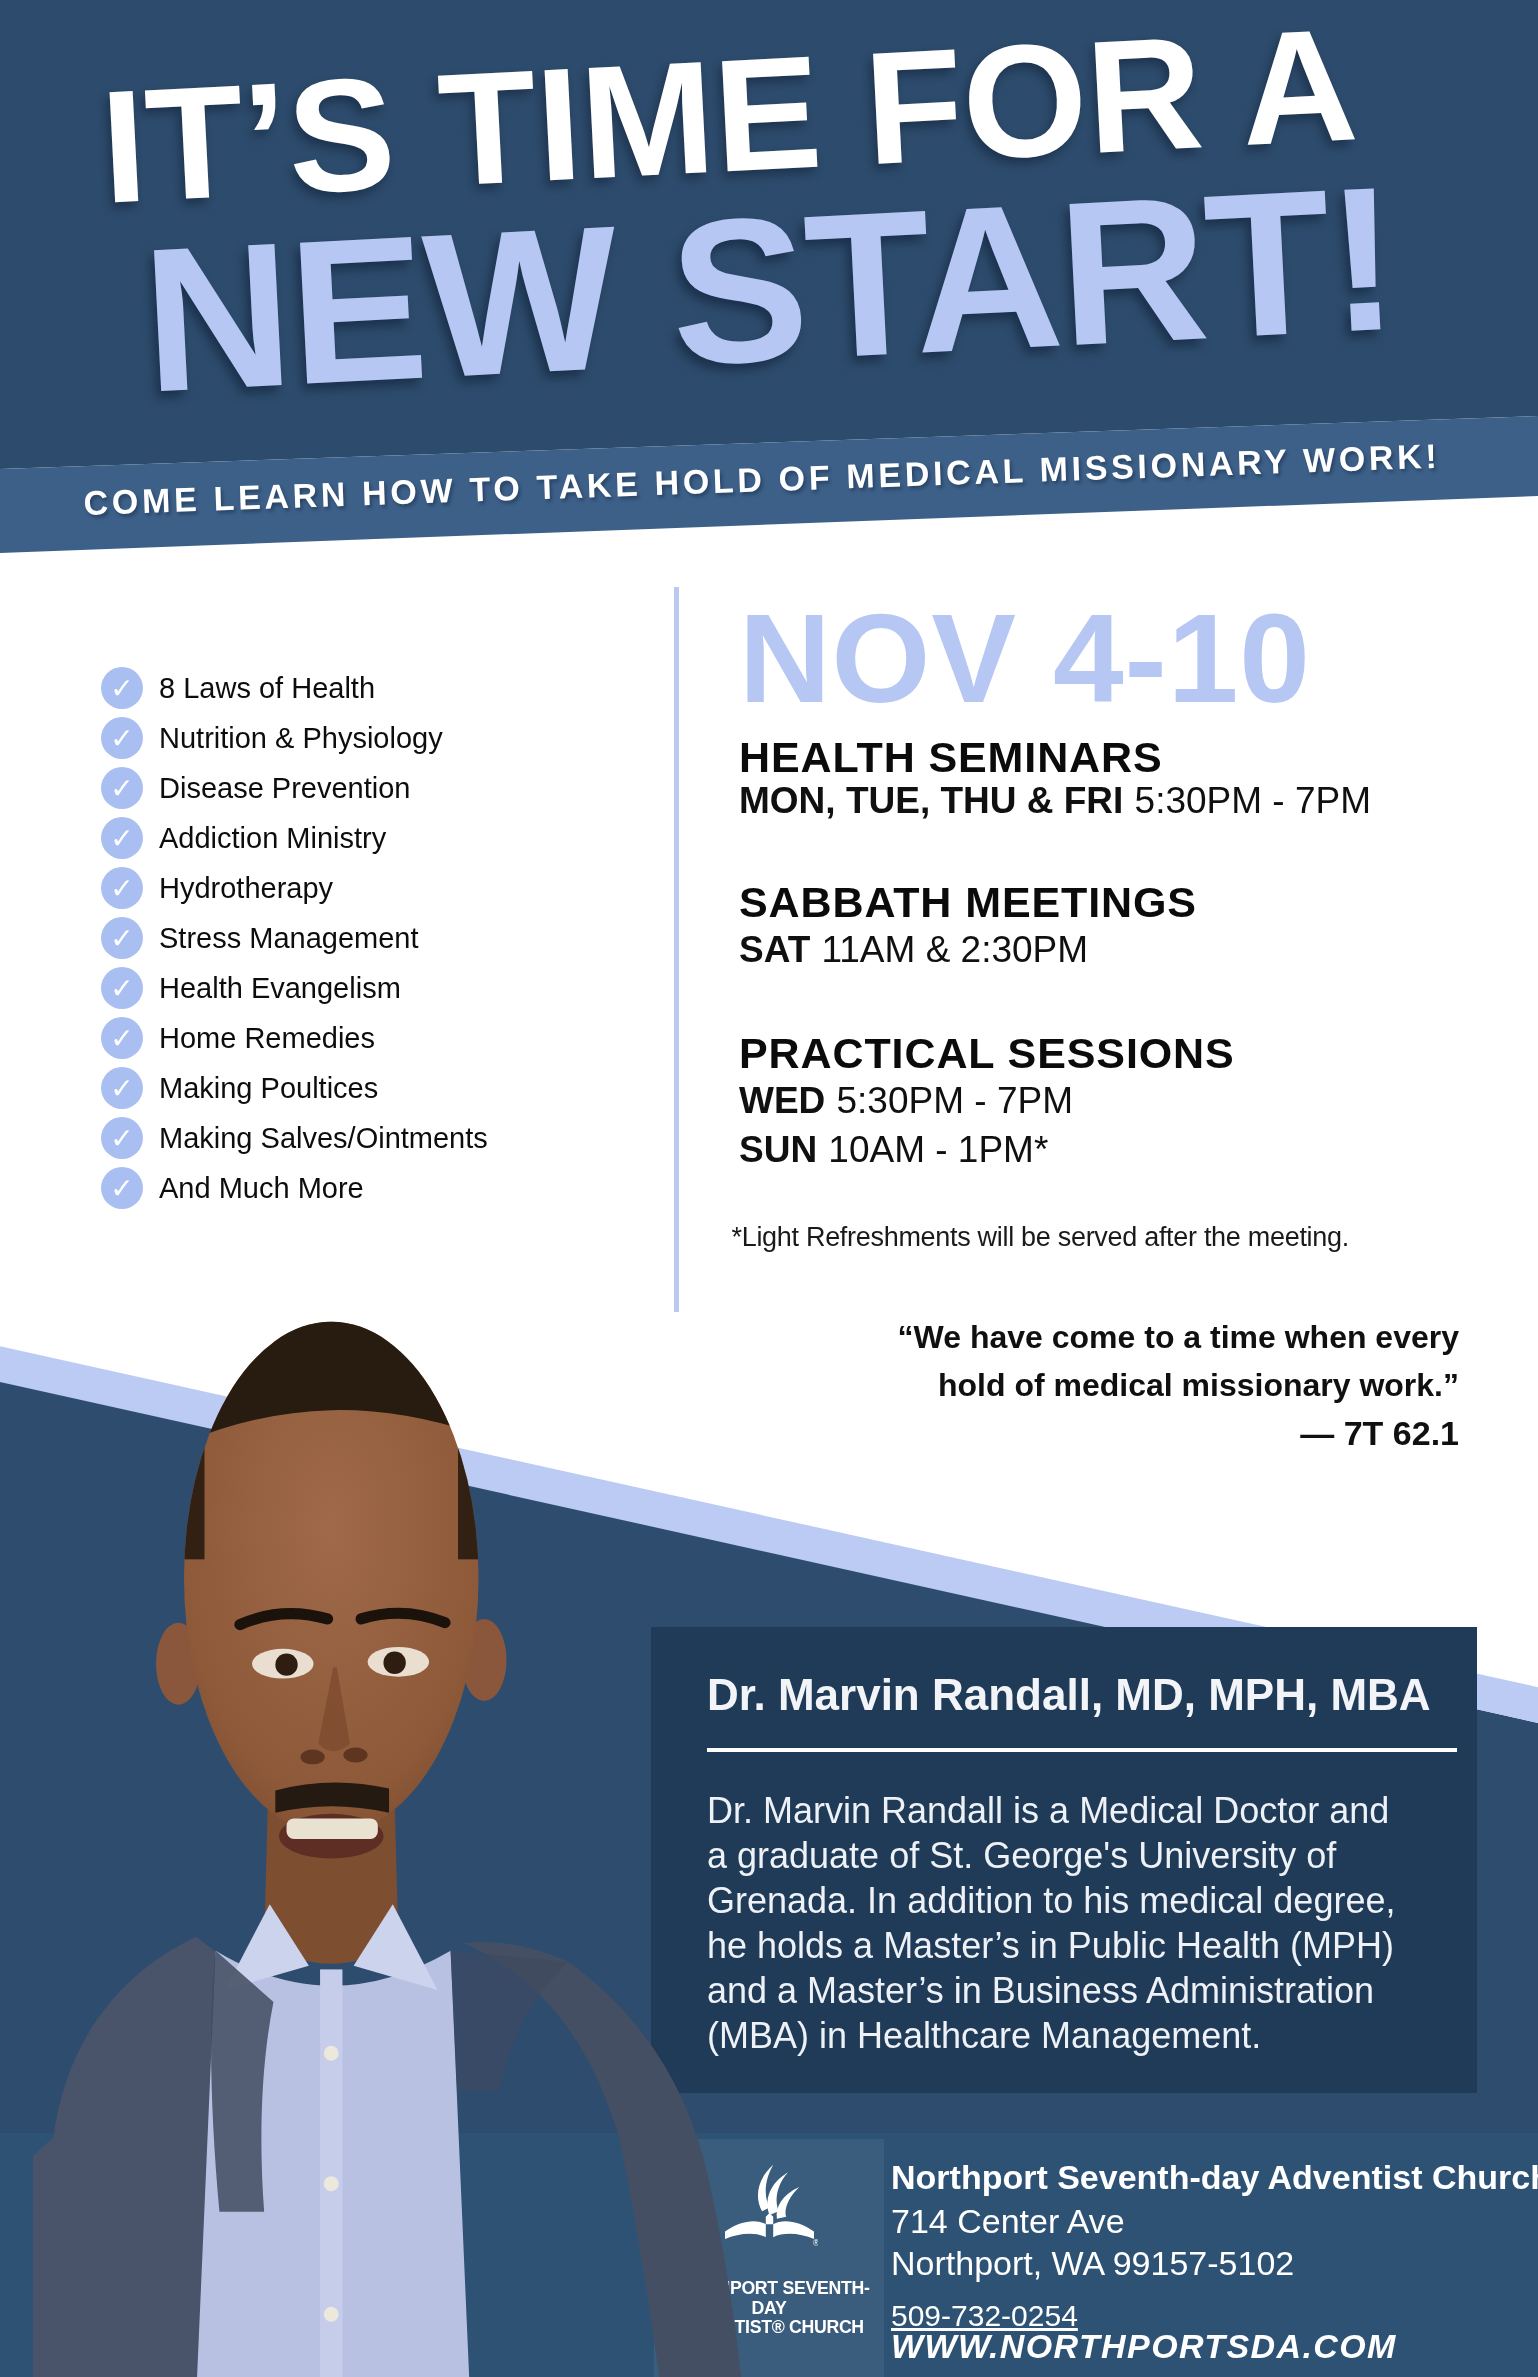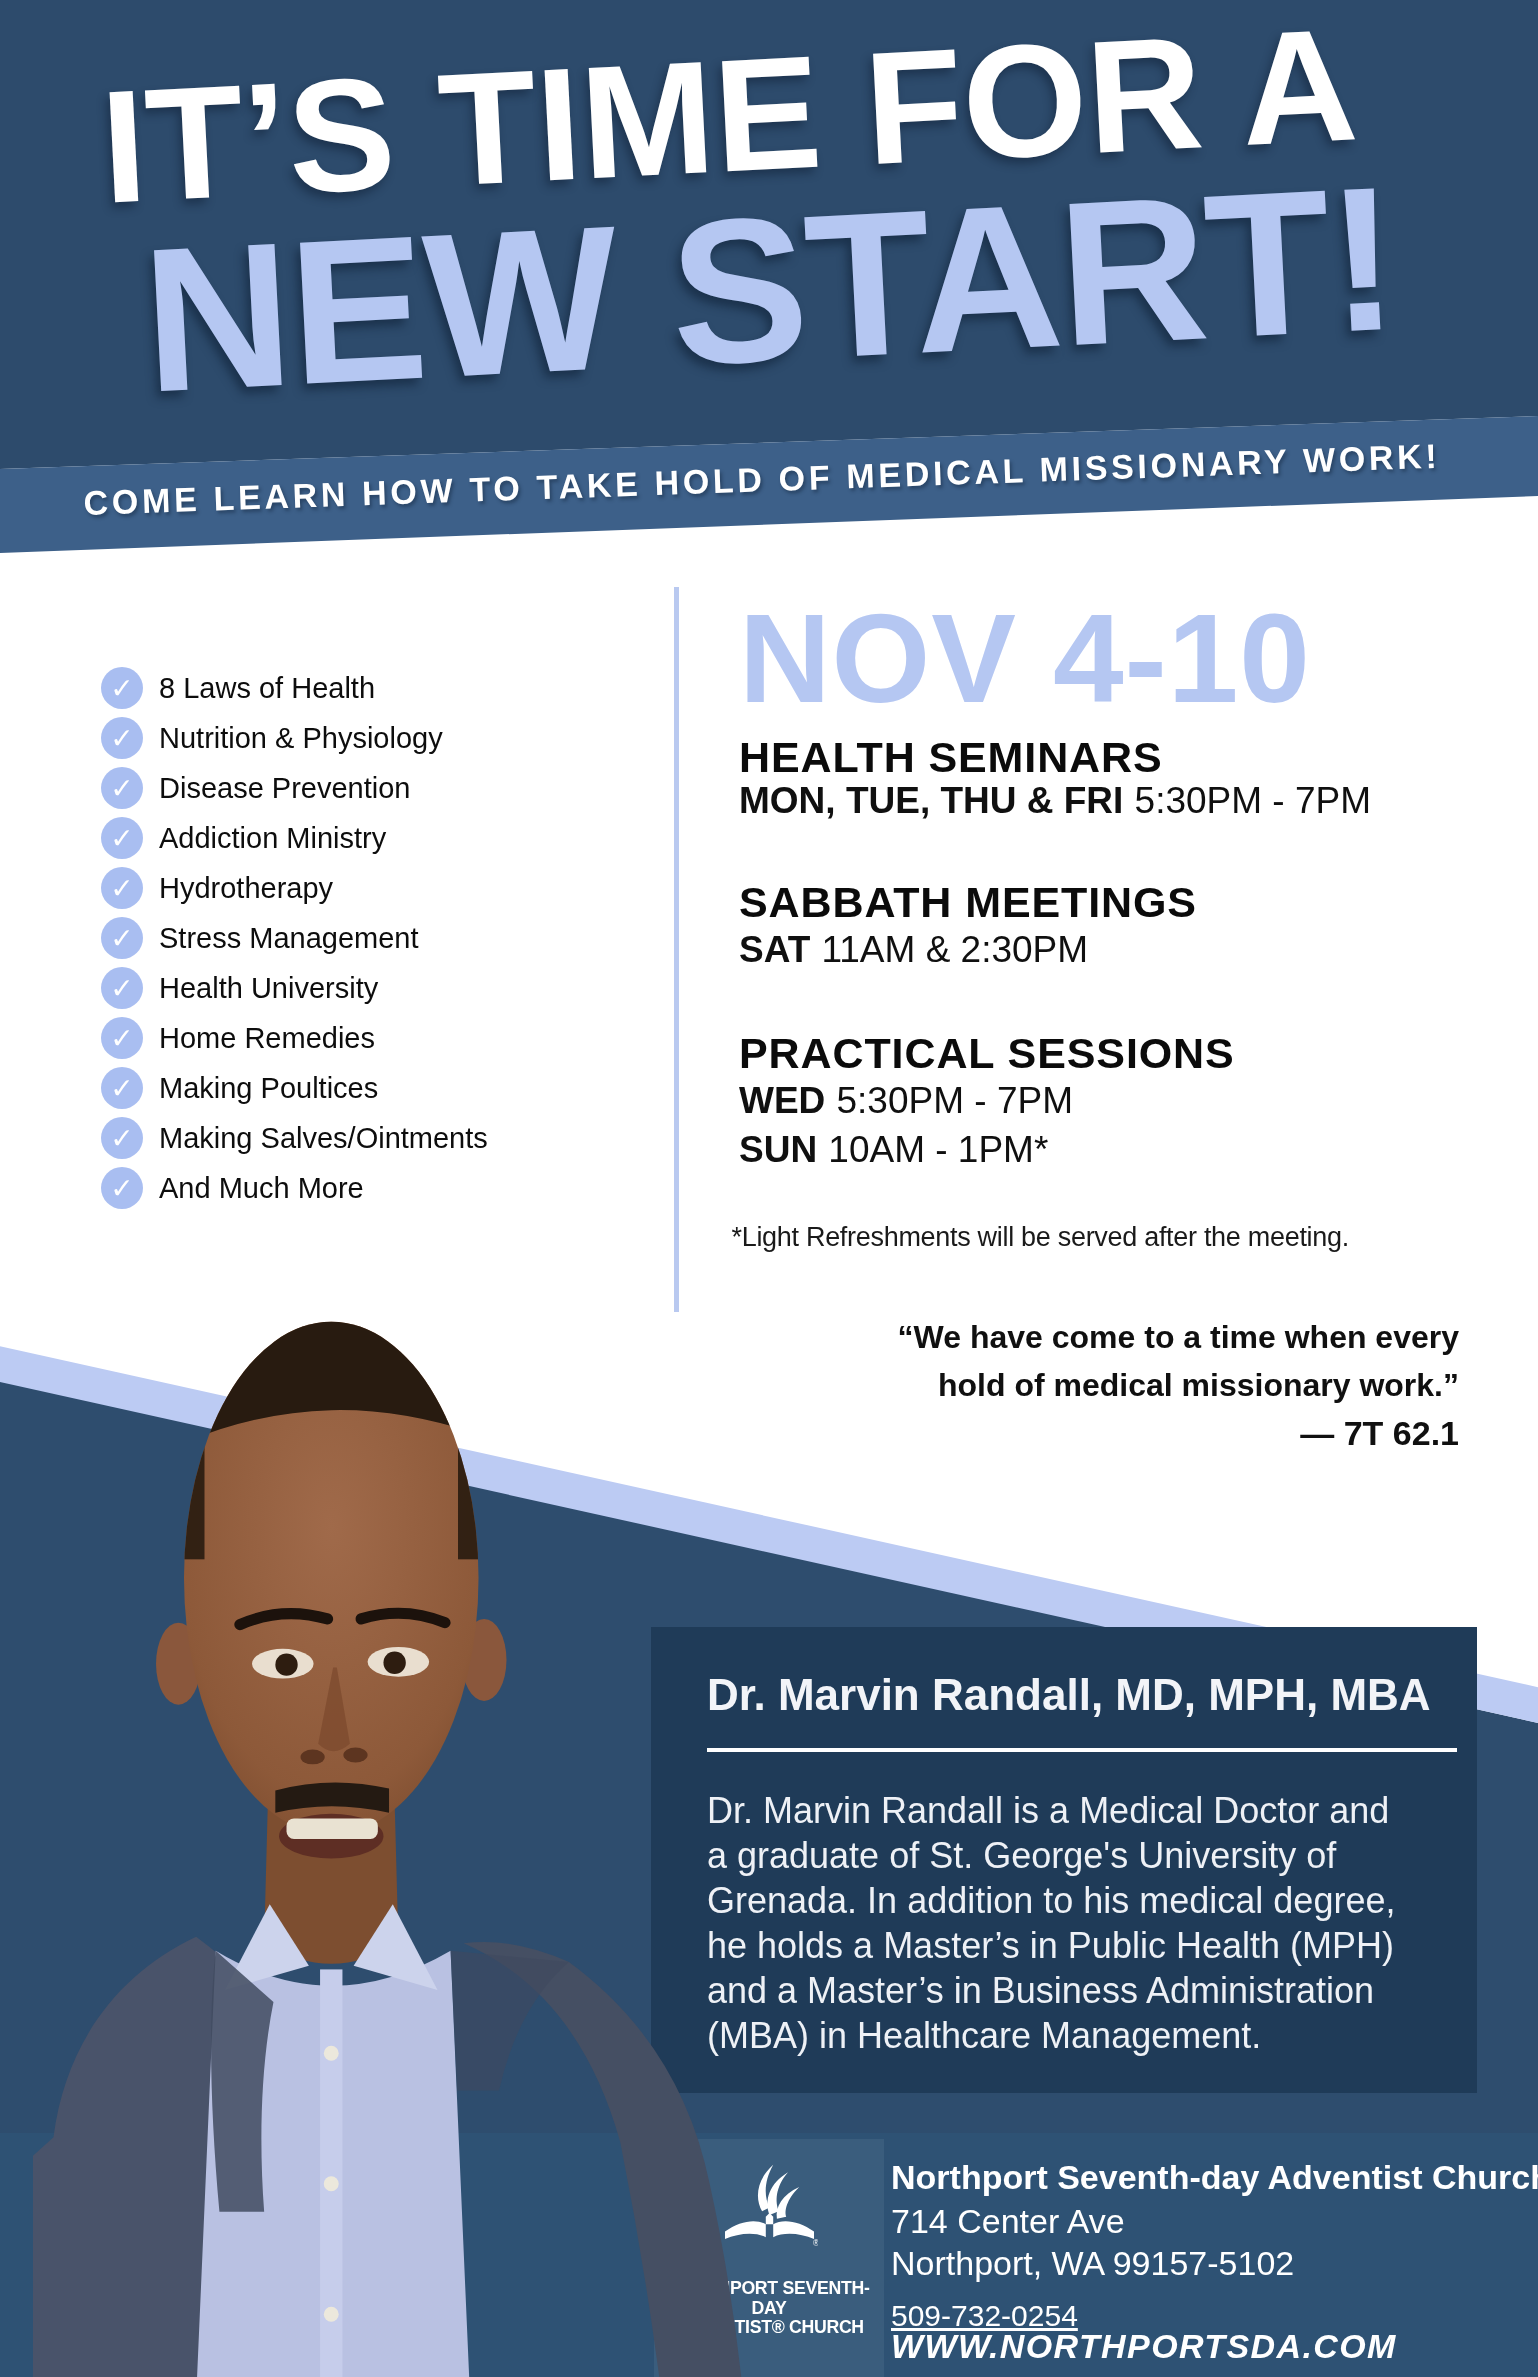--- a/index.html
+++ b/index.html
@@ -129,21 +129,21 @@
     <li>
         <span class="check">✓</span>
         <span class="topic-label">Hydrotherapy</span>
       </li>
     <li>
         <span class="check">✓</span>
         <span class="topic-label">Stress Management</span>
       </li>
     <li>
         <span class="check">✓</span>
-        <span class="topic-label">Health University</span>
+        <span class="topic-label">Health Evangelism</span>
       </li>
     <li>
         <span class="check">✓</span>
         <span class="topic-label">Home Remedies</span>
       </li>
     <li>
         <span class="check">✓</span>
         <span class="topic-label">Making Poultices</span>
       </li>
     <li>

